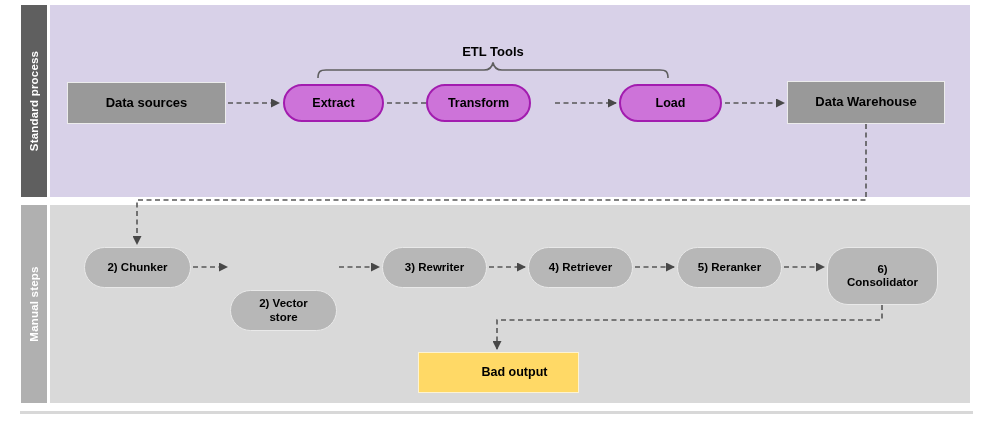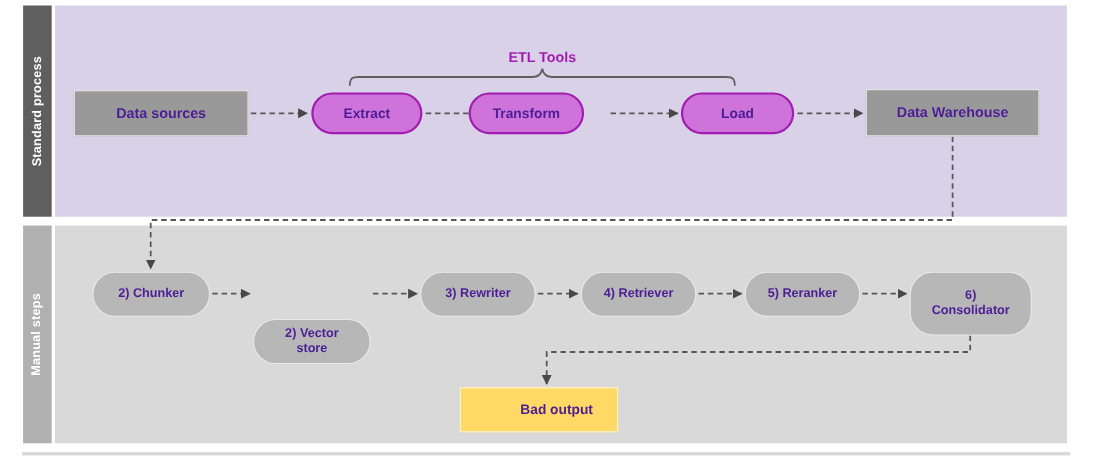--- a/index.html
+++ b/index.html
@@ -13,35 +13,35 @@
   .lane-body.bottom { left:50px; top:205px; width:920px; height:198px; background:#d9d9d9; }
   .lane-bar { position:absolute; width:26px; display:flex; align-items:center; justify-content:center; }
   .lane-bar.top { left:21px; top:5px; height:192px; background:#5f5f5f; }
   .lane-bar.bottom { left:21px; top:205px; height:198px; background:#b0b0b0; }
   .lane-bar span {
     transform:rotate(-90deg); white-space:nowrap; color:#ffffff;
     font-weight:bold; font-size:11.5px; letter-spacing:0.2px;
   }
   .node {
     position:absolute; display:flex; align-items:center; justify-content:center;
-    text-align:center; color:#4c1d95; font-weight:bold; line-height:1.15;
+    text-align:center; color:#000000; font-weight:bold; line-height:1.15;
     box-sizing:border-box; z-index:3;
   }
   .box { background:#999999; border:1px solid #ececec; font-size:13px; }
   .pill-purple {
     background:#cd73d9; border:2px solid #a21caf; border-radius:20px; font-size:12.5px;
   }
   .pill-gray {
     background:#b7b7b7; border:1.5px solid #e9e9e9; border-radius:21px;
     font-size:11.5px; padding:0 14px;
   }
   .out-box { background:#ffd966; border:1px solid #fdf3d2; font-size:12.5px; }
   .bracket-label {
     position:absolute; left:443px; top:44px; width:100px; text-align:center;
-    color:#a21caf; font-weight:bold; font-size:13px; z-index:3;
+    color:#000000; font-weight:bold; font-size:13px; z-index:3;
   }
   .overlay { position:absolute; left:0; top:0; z-index:2; }
   .bottom-rule { position:absolute; left:20px; top:411px; width:953px; height:3px; background:#d8d8d8; }
 </style>
 </head>
 <body>
 
 <div class="stage">
 
   <div class="lane-bar top">
@@ -89,16 +89,16 @@
   <div class="node pill-purple" style="left:619px; top:84px; width:103px; height:38px;">Load</div>
   <div class="node box" style="left:787px; top:81px; width:158px; height:43px;">Data Warehouse</div>
 
   <div class="node pill-gray" style="left:84px; top:247px; width:107px; height:41px;">2) Chunker</div>
   <div class="node pill-gray" style="left:230px; top:247px; width:107px; height:41px;margin-top:43px;">2) Vector store</div>
   <div class="node pill-gray" style="left:382px; top:247px; width:105px; height:41px;">3) Rewriter</div>
   <div class="node pill-gray" style="left:528px; top:247px; width:105px; height:41px;">4) Retriever</div>
   <div class="node pill-gray" style="left:677px; top:247px; width:105px; height:41px;">5) Reranker</div>
   <div class="node pill-gray" style="left:827px; top:247px; width:111px; height:58px;">6) Consolidator</div>
 
-  <div class="node out-box" style="left:418px; top:352px; width:144px; height:41px;padding-left:32px;">Bad output</div>
+  <div class="node out-box" style="left:418px; top:352px; width:161px; height:41px;padding-left:32px;">Bad output</div>
 
   <div class="bottom-rule"></div>
 </div>
 
 </body></html>

